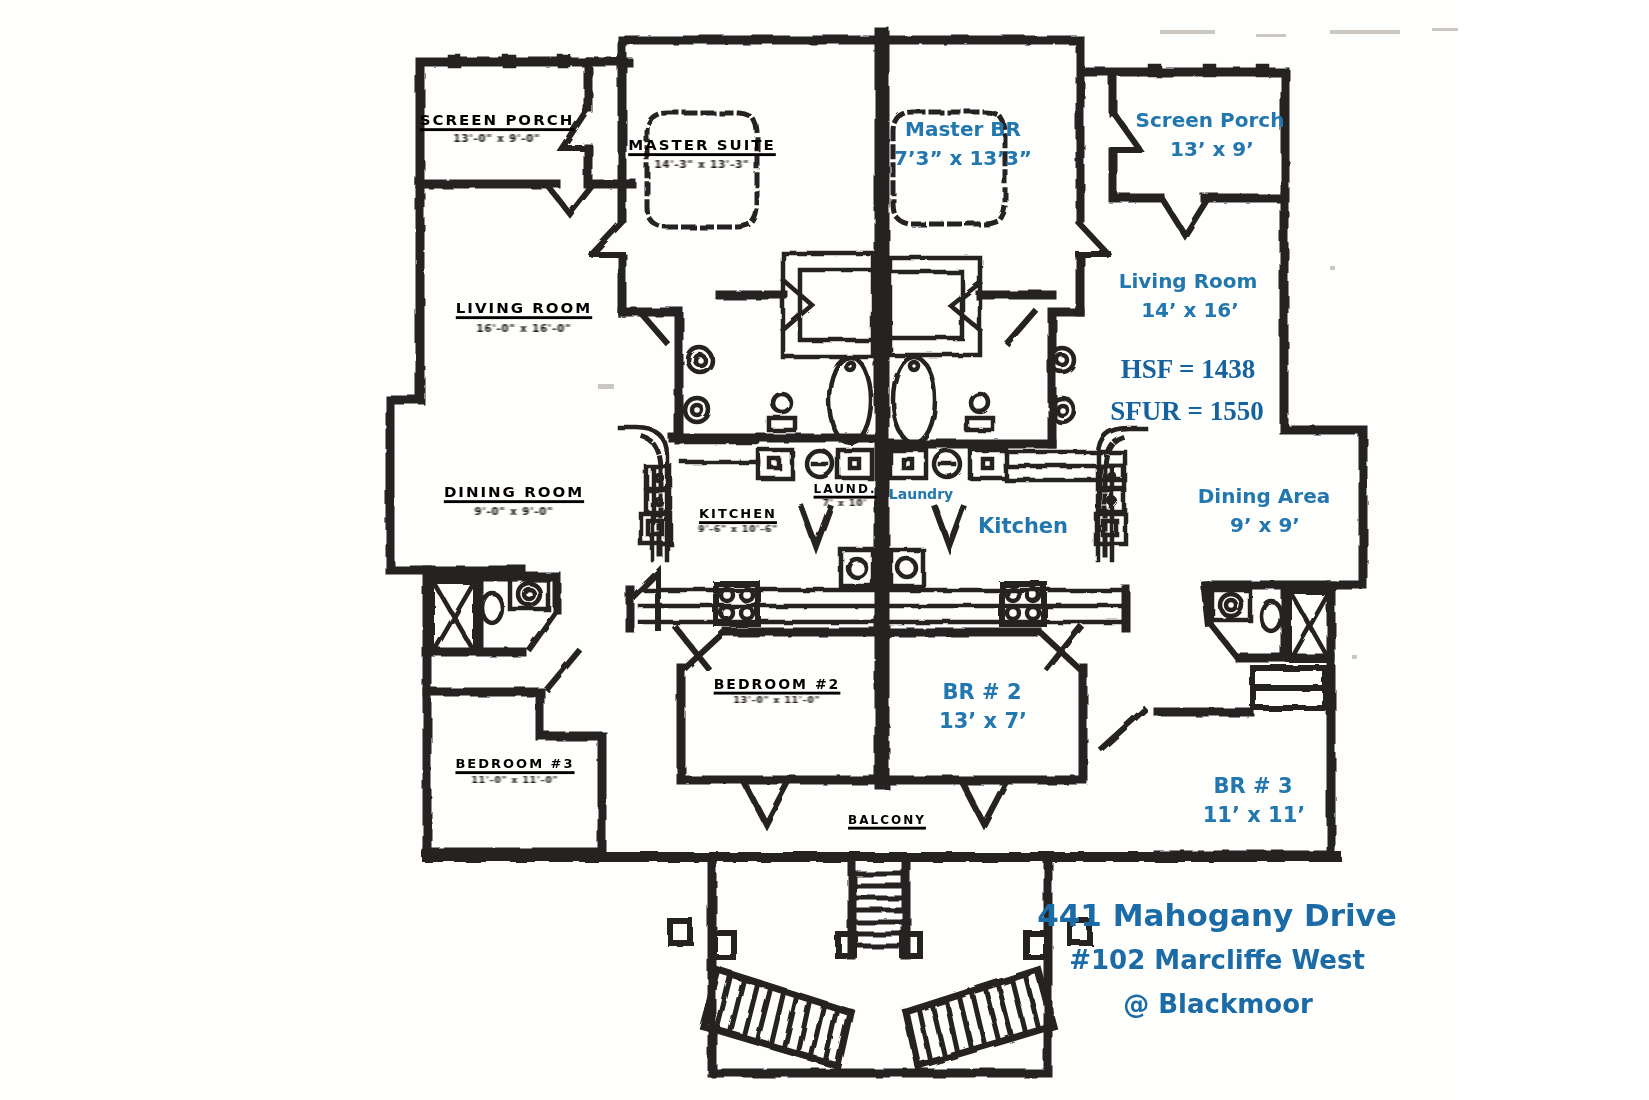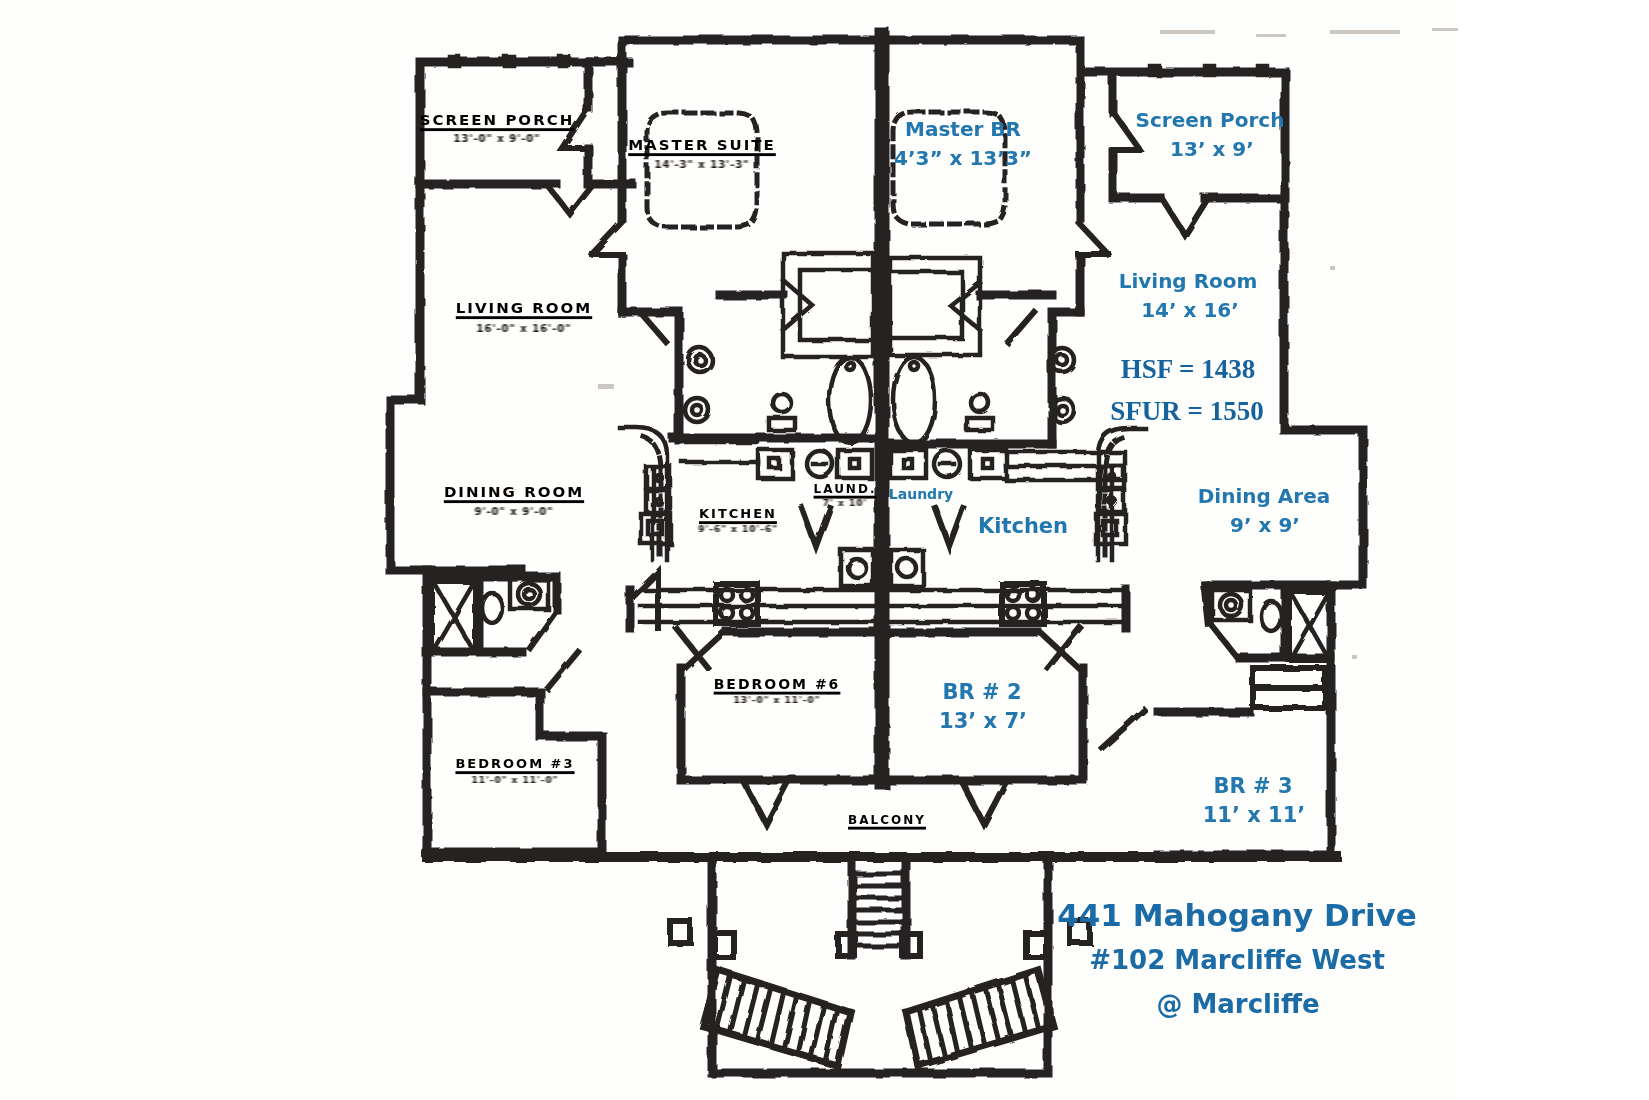--- a/index.html
+++ b/index.html
@@ -7,21 +7,21 @@
   .stage svg{position:absolute;left:0;top:0;}
   .lbl{position:absolute;transform:translate(-50%,-50%);white-space:nowrap;
        font-family:"DejaVu Sans",sans-serif;font-weight:bold;line-height:1;}
   
   .d{color:#241f1b;filter:blur(.55px) contrast(1.35);letter-spacing:2px;transform:translate(-50%,-50%) scaleY(.96);}
   .d.u{text-decoration:underline;text-underline-offset:3px;text-decoration-thickness:2.5px;}
   .d.dim{letter-spacing:1px;filter:blur(.8px) contrast(1.2);}
   
   .b{color:var(--blue,#2277ae);}
   .stat{color:var(--statblue,#15639e);font-family:Liberation Serif, serif;}
-  .addr{color:var(--addrblue,#1a6ba6);margin-left:20px;}
+  .addr{color:var(--addrblue,#1a6ba6);}
 </style>
 </head>
 <body>
 
 <div class="stage">
 
 <svg width="1649" height="1100" viewBox="0 0 1649 1100" xmlns="http://www.w3.org/2000/svg">
   <defs>
     <filter id="rough" x="-5%" y="-5%" width="110%" height="110%">
       <feTurbulence type="fractalNoise" baseFrequency="0.045" numOctaves="2" seed="7" result="n"></feTurbulence>
@@ -229,40 +229,40 @@
 <div class="lbl d u" style="left:702px;top:146px;font-size:15px">MASTER SUITE</div>
 <div class="lbl d dim" style="left:702px;top:165px;font-size:10px">14'-3" x 13'-3"</div>
 <div class="lbl d u" style="left:524px;top:309px;font-size:15px">LIVING ROOM</div>
 <div class="lbl d dim" style="left:524px;top:329px;font-size:10px">16'-0" x 16'-0"</div>
 <div class="lbl d u" style="left:514px;top:493px;font-size:15px">DINING ROOM</div>
 <div class="lbl d dim" style="left:514px;top:512px;font-size:10px">9'-0" x 9'-0"</div>
 <div class="lbl d u" style="left:738px;top:514px;font-size:13px">KITCHEN</div>
 <div class="lbl d dim" style="left:738px;top:530px;font-size:9px">9'-6" x 10'-6"</div>
 <div class="lbl d u" style="left:845px;top:489px;font-size:12px">LAUND.</div>
 <div class="lbl d dim" style="left:845px;top:504px;font-size:9px">7' x 10'</div>
-<div class="lbl d u" style="left:777px;top:684px;font-size:14px">BEDROOM #6</div>
+<div class="lbl d u" style="left:777px;top:684px;font-size:14px">BEDROOM #2</div>
 <div class="lbl d dim" style="left:777px;top:701px;font-size:9px">13'-0" x 11'-0"</div>
 <div class="lbl d u" style="left:515px;top:764px;font-size:13px">BEDROOM #3</div>
 <div class="lbl d dim" style="left:515px;top:781px;font-size:9px">11'-0" x 11'-0"</div>
 <div class="lbl d u" style="left:887px;top:820px;font-size:12px">BALCONY</div>
 
 <div class="lbl b" style="left:963px;top:129px;font-size:20px">Master BR</div>
-<div class="lbl b" style="left:963px;top:158px;font-size:20px">4’3” x 13’3”</div>
+<div class="lbl b" style="left:963px;top:158px;font-size:20px">7’3” x 13’3”</div>
 <div class="lbl b" style="left:1210px;top:120px;font-size:20px">Screen  Porch</div>
 <div class="lbl b" style="left:1212px;top:149px;font-size:20px">13’ x 9’</div>
 <div class="lbl b" style="left:1188px;top:281px;font-size:20px">Living Room</div>
 <div class="lbl b" style="left:1190px;top:310px;font-size:20px">14’ x 16’</div>
 <div class="lbl b stat" style="left:1188px;top:369px;font-size:27px">HSF = 1438</div>
 <div class="lbl b stat" style="left:1187px;top:411px;font-size:27px">SFUR = 1550</div>
 <div class="lbl b" style="left:921px;top:494px;font-size:14px">Laundry</div>
 <div class="lbl b" style="left:1023px;top:526px;font-size:21px">Kitchen</div>
 <div class="lbl b" style="left:1264px;top:496px;font-size:20px">Dining Area</div>
 <div class="lbl b" style="left:1265px;top:525px;font-size:20px">9’ x 9’</div>
 <div class="lbl b" style="left:982px;top:692px;font-size:21px">BR # 2</div>
 <div class="lbl b" style="left:983px;top:721px;font-size:21px">13’ x 7’</div>
 <div class="lbl b" style="left:1253px;top:786px;font-size:21px">BR # 3</div>
 <div class="lbl b" style="left:1254px;top:815px;font-size:21px">11’ x 11’</div>
 
 <div class="lbl b addr" style="left:1217px;top:915px;font-size:31px">441 Mahogany Drive</div>
 <div class="lbl b addr" style="left:1217px;top:960px;font-size:26px">#102 Marcliffe West</div>
-<div class="lbl b addr" style="left:1218px;top:1004px;font-size:26px">@ Marcliffe</div>
+<div class="lbl b addr" style="left:1218px;top:1004px;font-size:26px">@ Blackmoor</div>
 
 </div>
 
 </body></html>

